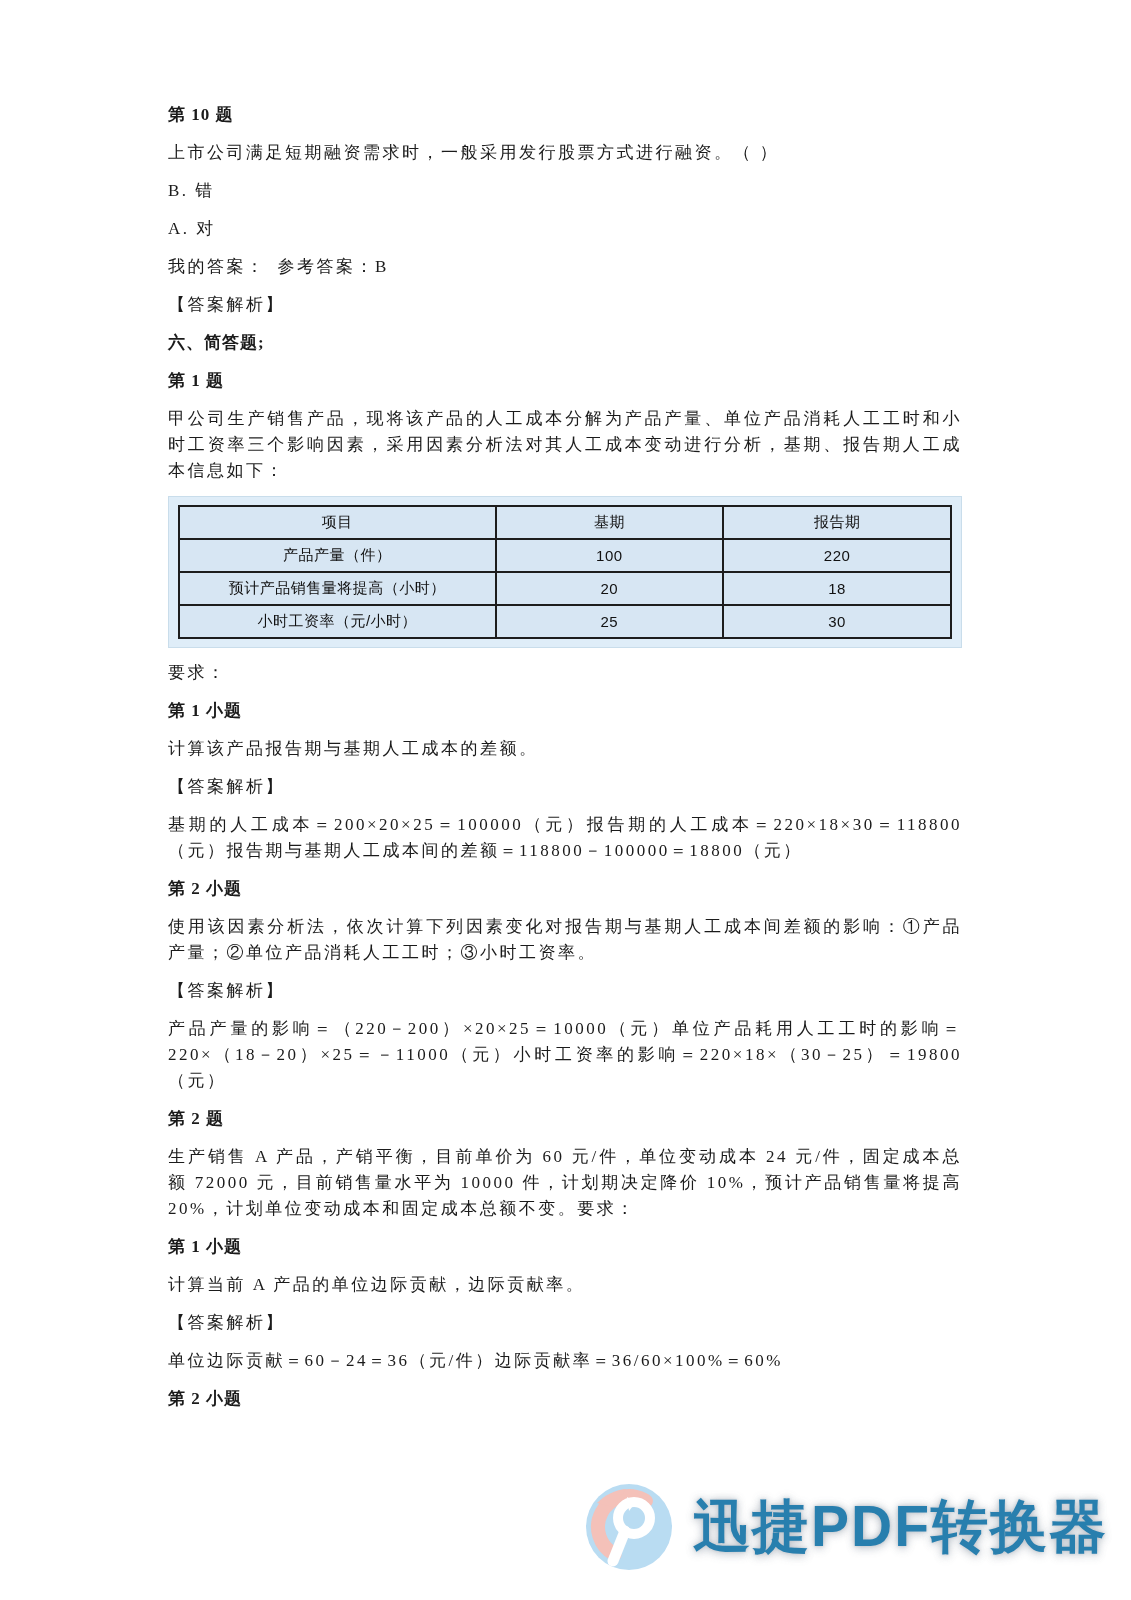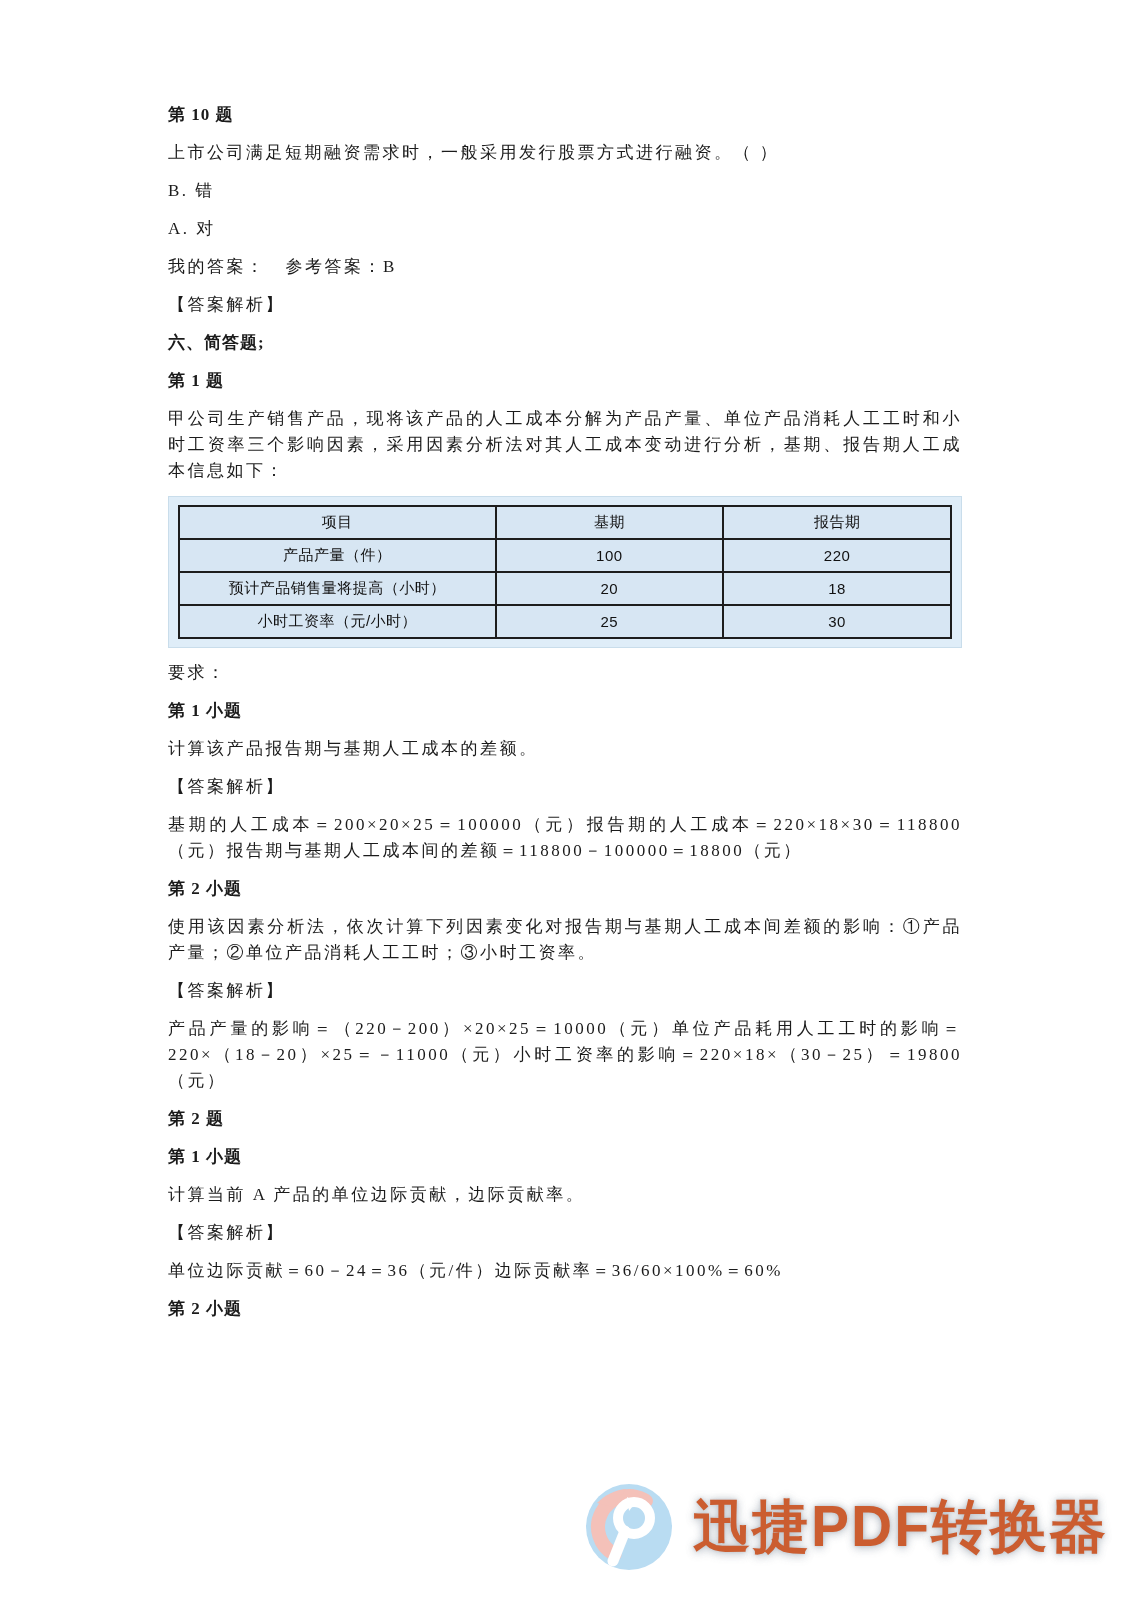--- a/index.html
+++ b/index.html
@@ -13,21 +13,21 @@
   }
   .content {
     position:absolute;
     left:168px; top:0;
     width:794px;
     padding-top:102px;
   }
   .b { margin:0 0 12px 0; font-size:17px; line-height:26px; }
   .h { font-weight:700; letter-spacing:1px; }
   .p { text-align:justify; letter-spacing:2.5px; }
-  .answer-line span.ref { margin-left:20px; }
+  .answer-line span.ref { margin-left:12px; }
 
   .tbl-wrap {
     background:#dfedf8;
     border:1px solid #c9ddeb;
     padding:8px 9px;
     margin:12px 0 12px 0;
     box-sizing:border-box;
   }
   table.data {
     width:100%;
@@ -58,21 +58,21 @@
     gap:18px;
     opacity:0.85;
   }
   .wm-logo { width:92px; height:92px; opacity:0.72; flex:0 0 auto; }
   .wm-text {
     font-family:"Liberation Sans","DejaVu Sans",sans-serif;
     font-weight:700;
     font-size:57px;
     letter-spacing:2px;
     white-space:nowrap;
-    color:#c2410c;
+    color:#0369a1;
     text-shadow:
       0 0 3px rgba(168,176,186,0.75),
       0 0 8px rgba(168,176,186,0.85),
       0 3px 10px rgba(168,176,186,0.45);
   }
 </style>
 </head>
 <body>
 
 <div class="content">
@@ -131,20 +131,21 @@
   <div class="b p">计算该产品报告期与基期人工成本的差额。</div>
   <div class="b p">【答案解析】</div>
   <div class="b p">基期的人工成本＝200×20×25＝100000（元）报告期的人工成本＝220×18×30＝118800（元）报告期与基期人工成本间的差额＝118800－100000＝18800（元）</div>
 
   <div class="b h">第 2 小题</div>
   <div class="b p">使用该因素分析法，依次计算下列因素变化对报告期与基期人工成本间差额的影响：①产品产量；②单位产品消耗人工工时；③小时工资率。</div>
   <div class="b p">【答案解析】</div>
   <div class="b p">产品产量的影响＝（220－200）×20×25＝10000（元）单位产品耗用人工工时的影响＝220×（18－20）×25＝－11000（元）小时工资率的影响＝220×18×（30－25）＝19800（元）</div>
 
   <div class="b h">第 2 题</div>
+  <div class="b p">生产销售 A 产品，产销平衡，目前单价为 60 元/件，单位变动成本 24 元/件，固定成本总额 72000 元，目前销售量水平为 10000 件，计划期决定降价 10%，预计产品销售量将提高 20%，计划单位变动成本和固定成本总额不变。要求：</div>
 
   <div class="b h">第 1 小题</div>
   <div class="b p">计算当前 A 产品的单位边际贡献，边际贡献率。</div>
   <div class="b p">【答案解析】</div>
   <div class="b p">单位边际贡献＝60－24＝36（元/件）边际贡献率＝36/60×100%＝60%</div>
 
   <div class="b h">第 2 小题</div>
 
 </div>
 

